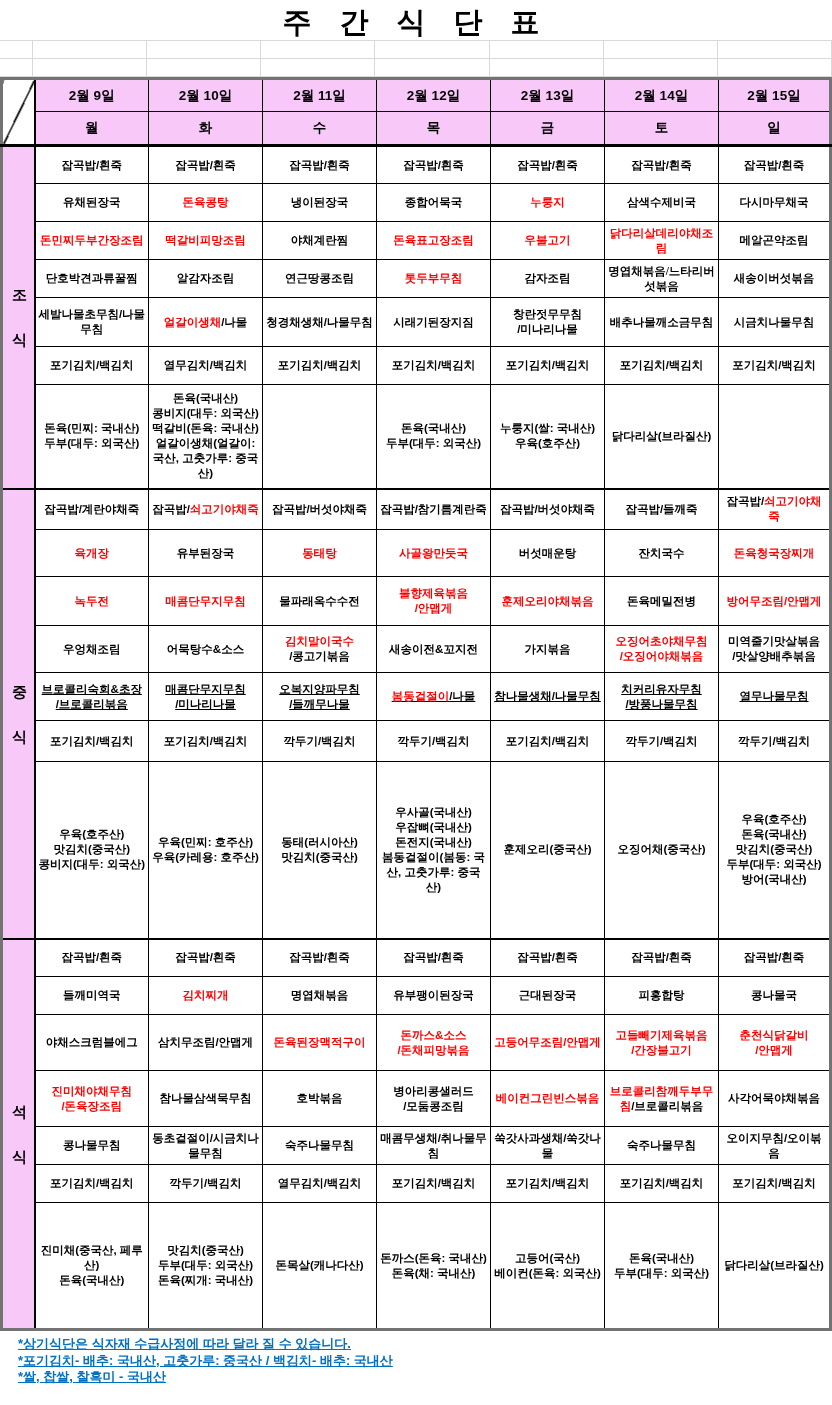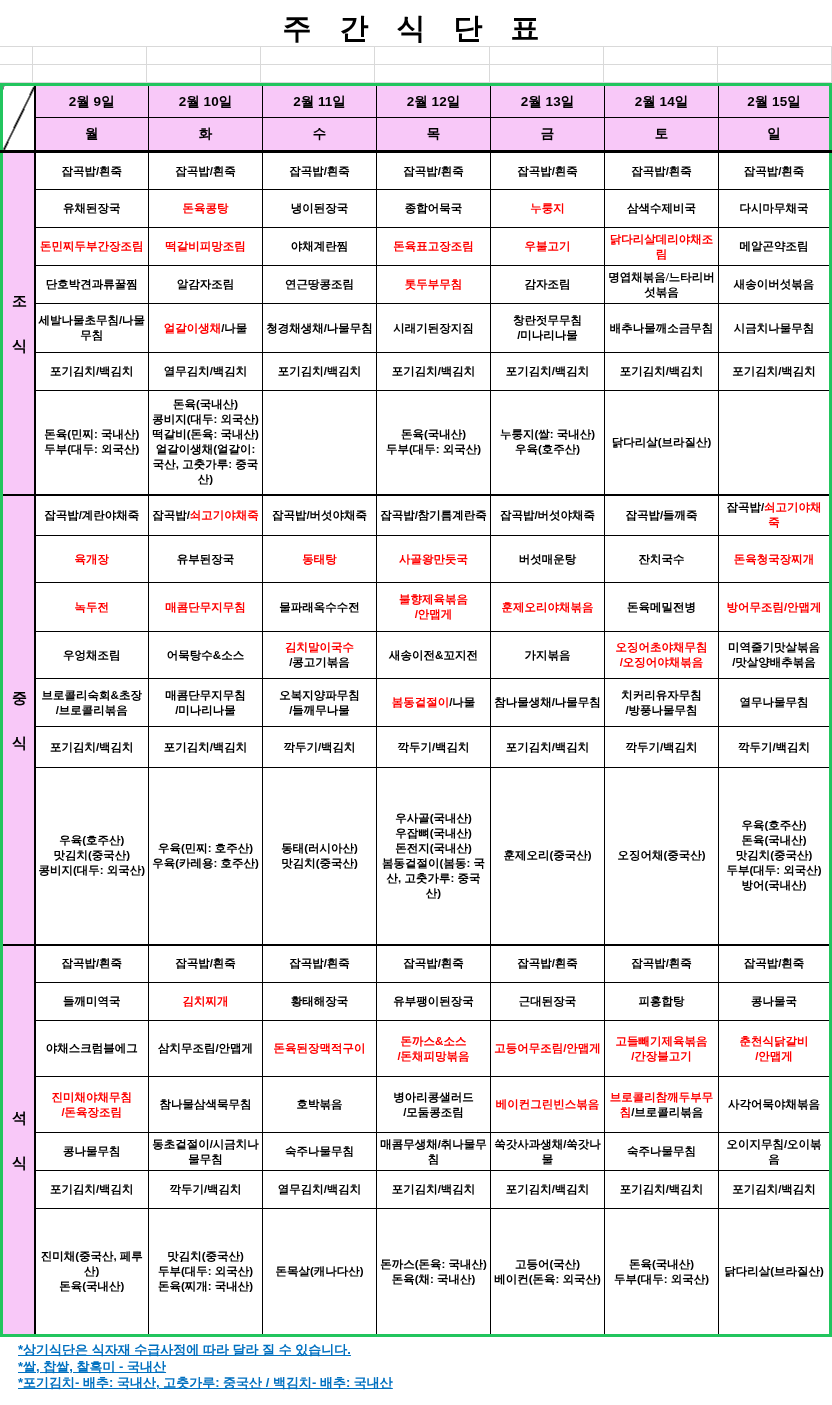--- a/index.html
+++ b/index.html
@@ -1,24 +1,24 @@
 <!DOCTYPE html>
 <html style="--header-bg: #F8C8F8; --red: #FF0000; --note-blue: #0070C0;"><head>
 <meta charset="utf-8">
 <style>
   html,body{margin:0;padding:0;background:#fff;}
   .page{position:relative;width:832px;height:1405px;background:#fff;overflow:hidden;
         font-family:"Liberation Sans",sans-serif;color:#000;}
-  .title{margin:0;height:37px;padding-top:9px;text-align:center;
+  .title{margin:0;height:37px;padding-top:3px;text-align:center;
          font-size:29px;font-weight:bold;letter-spacing:10px;}
   
   .pregrid{height:36px;display:grid;grid-template-columns:33px repeat(7,1fr);
            grid-template-rows:1fr 1fr;border-top:1px solid #d9d9d9;}
   .pregrid div{border-right:1px solid #d9d9d9;border-bottom:1px solid #d9d9d9;}
-  table{width:832px;table-layout:fixed;border-collapse:collapse;border:3px solid #22c55e;}
+  table{width:832px;table-layout:fixed;border-collapse:collapse;border:3px solid #737373;}
   th,td{border:1px solid #000;padding:1px 2px;text-align:center;vertical-align:middle;
         overflow:hidden;}
   thead th{background:var(--header-bg,#F8C8F8);font-size:13.5px;font-weight:bold;}
   thead tr.date-row{height:33px;}
   thead tr.day-row{height:34px;}
   thead{border-bottom:3px solid #000;}
   .corner{background:#fff;border-right:2px solid #000;
     background-image:linear-gradient(to bottom right,
       transparent calc(50% - 0.8px), #000 calc(50% - 0.8px),
       #000 calc(50% + 0.8px), transparent calc(50% + 0.8px));}
@@ -199,21 +199,21 @@
           <td class="menu"><span>어묵탕수&amp;소스</span></td>
           <td class="menu"><span class="red">김치말이국수
 </span><span>/콩고기볶음</span></td>
           <td class="menu"><span>새송이전&amp;꼬지전</span></td>
           <td class="menu"><span>가지볶음</span></td>
           <td class="menu"><span class="red">오징어초야채무침
 /오징어야채볶음</span></td>
           <td class="menu"><span>미역줄기맛살볶음
 /맛살양배추볶음</span></td>
         </tr>
-        <tr style="height: 48px;">
+        <tr style="height: 48px; text-decoration: underline;">
           <td class="menu"><span>브로콜리숙회&amp;초장
 /브로콜리볶음</span></td>
           <td class="menu"><span>매콤단무지무침
 /미나리나물</span></td>
           <td class="menu"><span>오복지양파무침
 /들깨무나물</span></td>
           <td class="menu"><span class="red">봄동겉절이</span><span>/나물</span></td>
           <td class="menu"><span>참나물생채/나물무침</span></td>
           <td class="menu"><span>치커리유자무침
 /방풍나물무침</span></td>
@@ -258,21 +258,21 @@
           <td class="menu"><span>잡곡밥/흰죽</span></td>
           <td class="menu"><span>잡곡밥/흰죽</span></td>
           <td class="menu"><span>잡곡밥/흰죽</span></td>
           <td class="menu"><span>잡곡밥/흰죽</span></td>
           <td class="menu"><span>잡곡밥/흰죽</span></td>
           <td class="menu"><span>잡곡밥/흰죽</span></td>
         </tr>
         <tr style="height: 38px;">
           <td class="menu"><span>들깨미역국</span></td>
           <td class="menu"><span class="red">김치찌개</span></td>
-          <td class="menu"><span>황태해장국</span></td>
+          <td class="menu"><span>명엽채볶음</span></td>
           <td class="menu"><span>유부팽이된장국</span></td>
           <td class="menu"><span>근대된장국</span></td>
           <td class="menu"><span>피홍합탕</span></td>
           <td class="menu"><span>콩나물국</span></td>
         </tr>
         <tr style="height: 56px;">
           <td class="menu"><span>야채스크럼블에그</span></td>
           <td class="menu"><span>삼치무조림/안맵게</span></td>
           <td class="menu"><span class="red">돈육된장맥적구이</span></td>
           <td class="menu"><span class="red">돈까스&amp;소스
@@ -324,16 +324,16 @@
           <td class="origin"><span>고등어(국산)
 베이컨(돈육: 외국산)</span></td>
           <td class="origin"><span>돈육(국내산)
 두부(대두: 외국산)</span></td>
           <td class="origin"><span>닭다리살(브라질산)</span></td>
         </tr>
       </tbody>
     </table>
   <div class="notes" id="notes">
       <div class="note">*상기식단은 식자재 수급사정에 따라 달라 질 수 있습니다.</div>
+      <div class="note">*포기김치- 배추: 국내산, 고춧가루: 중국산 / 백김치- 배추: 국내산</div>
       <div class="note">*쌀, 찹쌀, 찰흑미 - 국내산</div>
-      <div class="note">*포기김치- 배추: 국내산, 고춧가루: 중국산 / 백김치- 배추: 국내산</div>
     </div>
 </div>
 
 </body></html>

